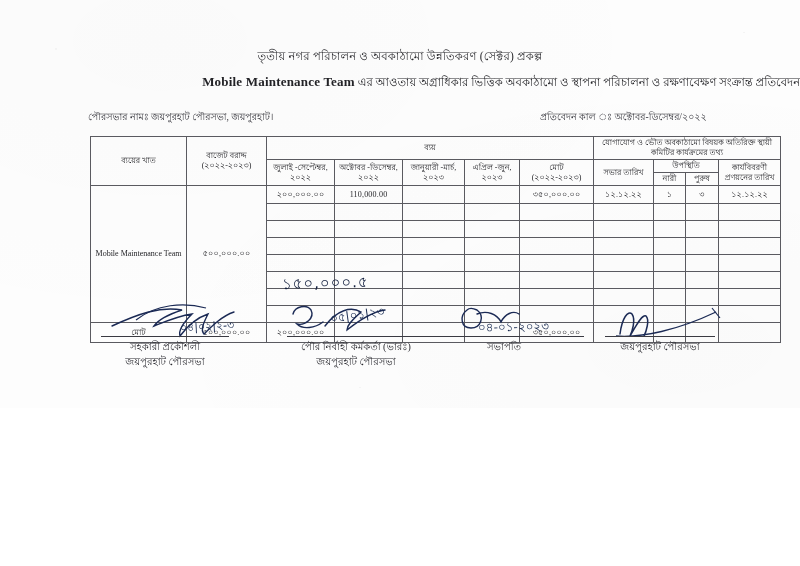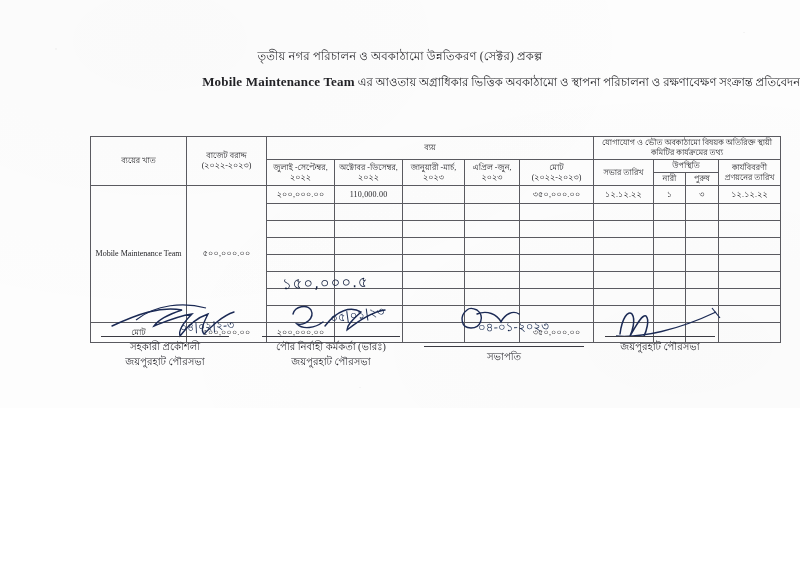--- a/index.html
+++ b/index.html
@@ -123,23 +123,23 @@
     line-height:1.5;
   }
   .sig .rule{
     display:block;
     border-bottom:1px solid #3a3a42;
     height:0;
     margin:0 auto 2px auto;
   }
   .sig-1{left:95px;top:336px;width:140px;}
   .sig-1 .rule{width:128px;}
-  .sig-2{left:256px;top:336px;width:150px;}
+  .sig-2{left:281px;top:336px;width:150px;}
   .sig-2 .rule{width:138px;}
-  .sig-3{left:418px;top:336px;width:172px;margin-top:10px;}
+  .sig-3{left:418px;top:336px;width:172px;}
   .sig-3 .rule{width:160px;}
   .sig-4{left:600px;top:336px;width:120px;}
   .sig-4 .rule{width:110px;}
   
   .scribble{position:absolute;pointer-events:none;}
   .sc1{left:108px;top:300px;}
   .sc2{left:285px;top:300px;}
   .sc3{left:455px;top:302px;}
   .sc4{left:612px;top:304px;}
   .hw-date{
@@ -158,20 +158,22 @@
 <div class="page">
   <div class="scan-noise"></div>
 
   <div class="title1">তৃতীয় নগর পরিচালন ও অবকাঠামো উন্নতিকরণ (সেক্টর) প্রকল্প</div>
 
   <div class="title2">
     <span class="latin">Mobile Maintenance Team</span>
     <span>এর আওতায় অগ্রাধিকার ভিত্তিক  অবকাঠামো ও স্থাপনা পরিচালনা ও রক্ষণাবেক্ষণ সংক্রান্ত প্রতিবেদন</span>
   </div>
 
+  <div class="meta-left">পৌরসভার নামঃ জয়পুরহাট পৌরসভা, জয়পুরহাট।</div>
+  <div class="meta-right">প্রতিবেদন কাল ঃ অক্টোবর-ডিসেম্বর/২০২২</div>
 
   <div class="tbl-wrap">
     <table class="report">
       <colgroup>
         <col class="c-khat">
           <col class="c-budget">
         <col class="c-q1">
           <col class="c-q2">
           <col class="c-q3">
           <col class="c-q4">

